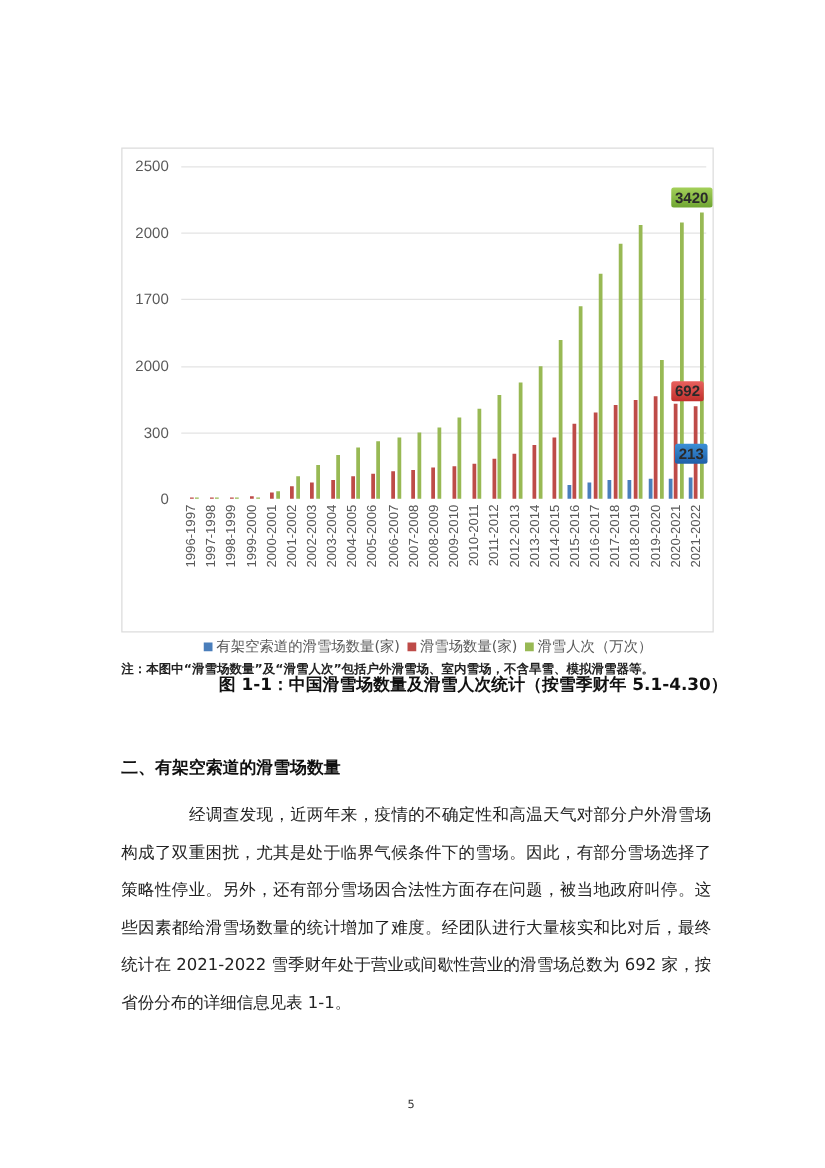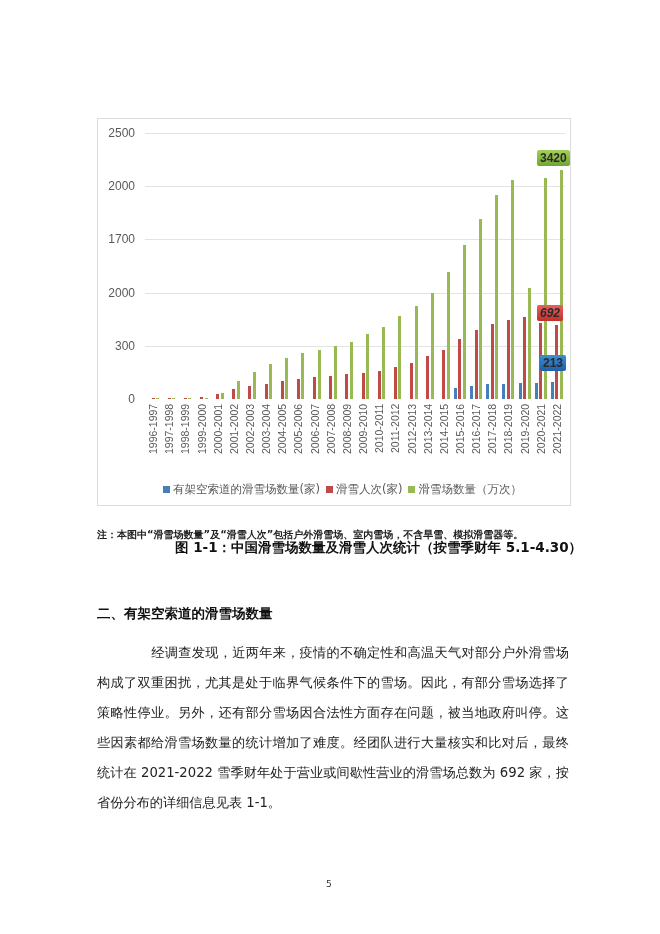--- a/index.html
+++ b/index.html
@@ -9,24 +9,24 @@
   .gridline { position: absolute; left: 0; right: 0; height: 1px; background: #e3e3e3; }
   .ytick { position: absolute; left: 97px; width: 38px; text-align: right; font-size: 12px; color: #595959; font-family: "Liberation Sans", sans-serif; transform: translateY(-7px); }
   .group { position: absolute; bottom: 0; height: 100%; }
   .bar { position: absolute; bottom: 0; width: 3px; }
   .bar.blue { background: #4a7ebb; }
   .bar.red { background: #be4b48; }
   .bar.green { background: #98b954; }
   .xlabel { position: absolute; top: 404px; font-size: 10.5px; color: #595959; font-family: "Liberation Sans", sans-serif; writing-mode: vertical-rl; transform: rotate(180deg); white-space: nowrap; height: 68px; text-align: right; }
   .dlabel { position: absolute; font-weight: bold; font-size: 12px; padding: 1px 3px; border-radius: 2px; color: #2a2a2a; font-family: "Liberation Sans", sans-serif; }
   .dlabel.green { background: linear-gradient(#a4d05a, #6fa532); }
-  .dlabel.red { background: linear-gradient(#e8615e, #c12f2c); font-style: italic; }
+  .dlabel.red { background: linear-gradient(#e8615e, #c12f2c); }
   .dlabel.blue { background: linear-gradient(#3a8fd6, #1f5fa8); }
   .legend { position: absolute; top: 482px; left: 163px; font-size: 11.5px; color: #595959; display: flex; gap: 6px; white-space: nowrap; }
-  .legend .item { display: flex; align-items: center; gap: 3px; }
+  .legend .item { display: flex; align-items: center; gap: 3px; margin-top: 28px; }
   .legend .swatch { width: 7px; height: 7px; display: inline-block; }
   .note { position: absolute; left: 97px; top: 528px; font-size: 10px; color: #222; white-space: nowrap; font-weight: bold; }
   .caption { position: absolute; left: 127px; top: 539px; font-size: 13.5px; font-weight: bold; color: #111; white-space: nowrap; padding-left: 48px; }
   .section-title { position: absolute; left: 97px; top: 605px; font-size: 13.5px; font-weight: bold; color: #111; }
   .para { position: absolute; left: 97px; top: 638px; width: 472px; font-size: 13.2px; line-height: 30px; color: #222; text-align: justify; }
   .para .indent { display: inline-block; width: 54px; }
   .page-num { position: absolute; left: 326px; top: 879px; font-size: 9px; color: #333; }
 </style>
 </head>
 <body>
@@ -191,25 +191,25 @@
     <div class="dlabel red" style="left: 537px; top: 305px;">692</div>
     <div class="dlabel blue" style="left: 540px; top: 355px;">213</div>
   </div>
 <div class="legend" id="legend">
     <span class="item">
       <span class="swatch" style="background: rgb(74, 126, 187);"></span>
       <span>有架空索道的滑雪场数量(家)</span>
     </span>
     <span class="item">
       <span class="swatch" style="background: rgb(190, 75, 72);"></span>
-      <span>滑雪人次(家)</span>
+      <span>滑雪场数量(家)</span>
     </span>
     <span class="item">
       <span class="swatch" style="background: rgb(152, 185, 84);"></span>
-      <span>滑雪场数量（万次）</span>
+      <span>滑雪人次（万次）</span>
     </span>
   </div>
 
 <div class="note">注：本图中“滑雪场数量”及“滑雪人次”包括户外滑雪场、室内雪场，不含旱雪、模拟滑雪器等。</div>
 <div class="caption">图 1-1：中国滑雪场数量及滑雪人次统计（按雪季财年 5.1-4.30）</div>
 <div class="section-title">二、有架空索道的滑雪场数量</div>
 <div class="para"><span class="indent"></span><span>经调查发现，近两年来，疫情的不确定性和高温天气对部分户外滑雪场构成了双重困扰，尤其是处于临界气候条件下的雪场。因此，有部分雪场选择了策略性停业。另外，还有部分雪场因合法性方面存在问题，被当地政府叫停。这些因素都给滑雪场数量的统计增加了难度。经团队进行大量核实和比对后，最终统计在 2021-2022 雪季财年处于营业或间歇性营业的滑雪场总数为 692 家，按省份分布的详细信息见表 1-1。</span></div>
 <div class="page-num">5</div>
 
 </body></html>

